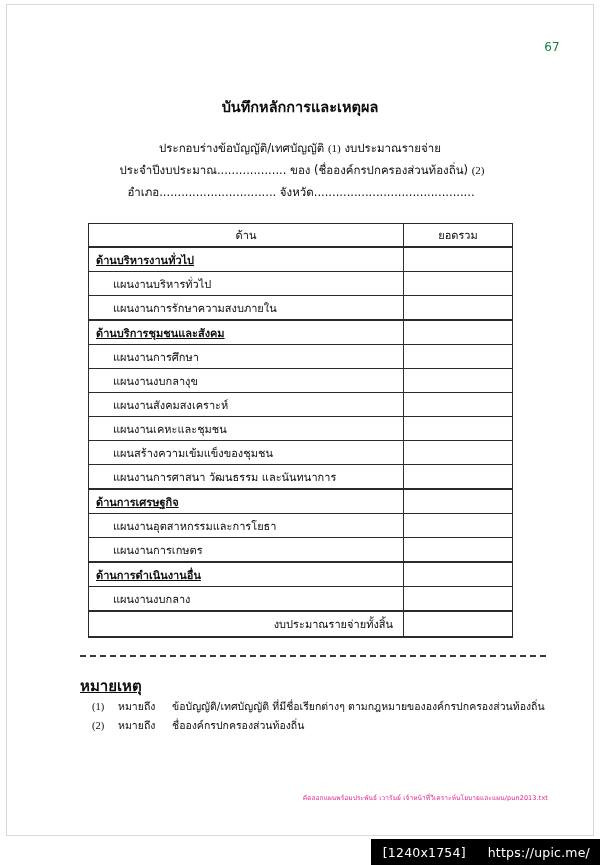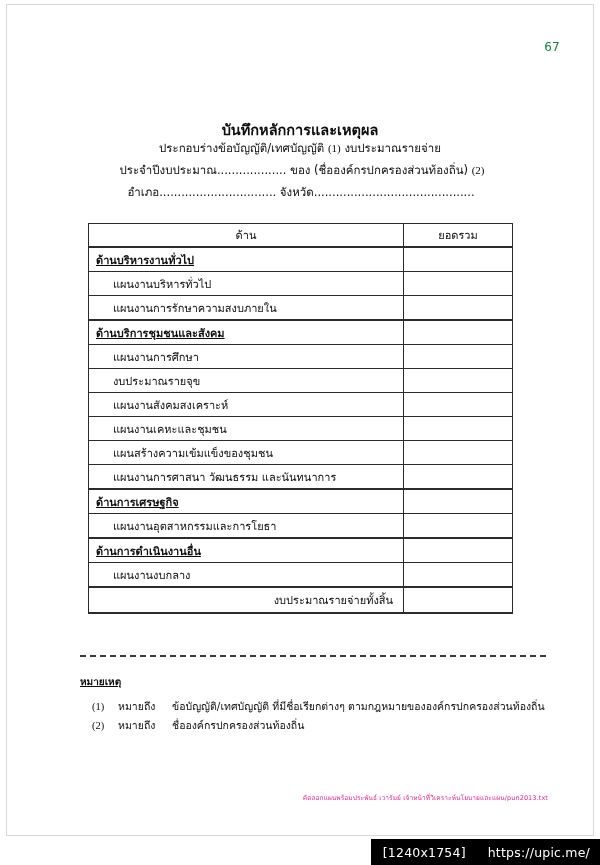--- a/index.html
+++ b/index.html
@@ -39,21 +39,20 @@
   }
   .doc-title {
     position: absolute;
     left: 0;
     right: 0;
     top: 95px;
     text-align: center;
     font-size: 14.5px;
     font-weight: bold;
     color: #0d0d0d;
-    margin-top: 23px;
   }
   .subtitle-block {
     position: absolute;
     left: 0;
     right: 0;
     top: 137px;
     text-align: center;
     font-size: 11.5px;
     line-height: 22px;
     color: #0d0d0d;
@@ -132,21 +131,21 @@
     position: absolute;
     left: 80px;
     top: 655px;
     width: 466px;
     border-top: 2px dashed #3a3a3a;
   }
   .note-heading {
     position: absolute;
     left: 80px;
     top: 674px;
-    font-size: 10px;
+    font-size: 15px;
     font-weight: bold;
     text-decoration: underline;
     color: #0d0d0d;
   }
   .note-list {
     position: absolute;
     left: 92px;
     top: 697px;
     width: 460px;
     font-size: 10.5px;
@@ -270,21 +269,21 @@
         <tr class="item">
           <td class="label-cell">
             <span class="cell-text">แผนงานการศึกษา</span>
           </td>
           <td class="amount-cell">
             <span class="cell-text"></span>
           </td>
         </tr>
         <tr class="item">
           <td class="label-cell">
-            <span class="cell-text">งบประมาณรายจุข</span>
+            <span class="cell-text">แผนงานงบกลางุข</span>
           </td>
           <td class="amount-cell">
             <span class="cell-text"></span>
           </td>
         </tr>
         <tr class="item">
           <td class="label-cell">
             <span class="cell-text">แผนงานสังคมสงเคราะห์</span>
           </td>
           <td class="amount-cell">
@@ -319,20 +318,28 @@
           <td class="label-cell">
             <span class="cell-text">ด้านการเศรษฐกิจ</span>
           </td>
           <td class="amount-cell">
             <span class="cell-text"></span>
           </td>
         </tr>
         <tr class="item">
           <td class="label-cell">
             <span class="cell-text">แผนงานอุตสาหกรรมและการโยธา</span>
+          </td>
+          <td class="amount-cell">
+            <span class="cell-text"></span>
+          </td>
+        </tr>
+        <tr class="item">
+          <td class="label-cell">
+            <span class="cell-text">แผนงานการเกษตร</span>
           </td>
           <td class="amount-cell">
             <span class="cell-text"></span>
           </td>
         </tr>
         <tr class="section">
           <td class="label-cell">
             <span class="cell-text">ด้านการดำเนินงานอื่น</span>
           </td>
           <td class="amount-cell">

